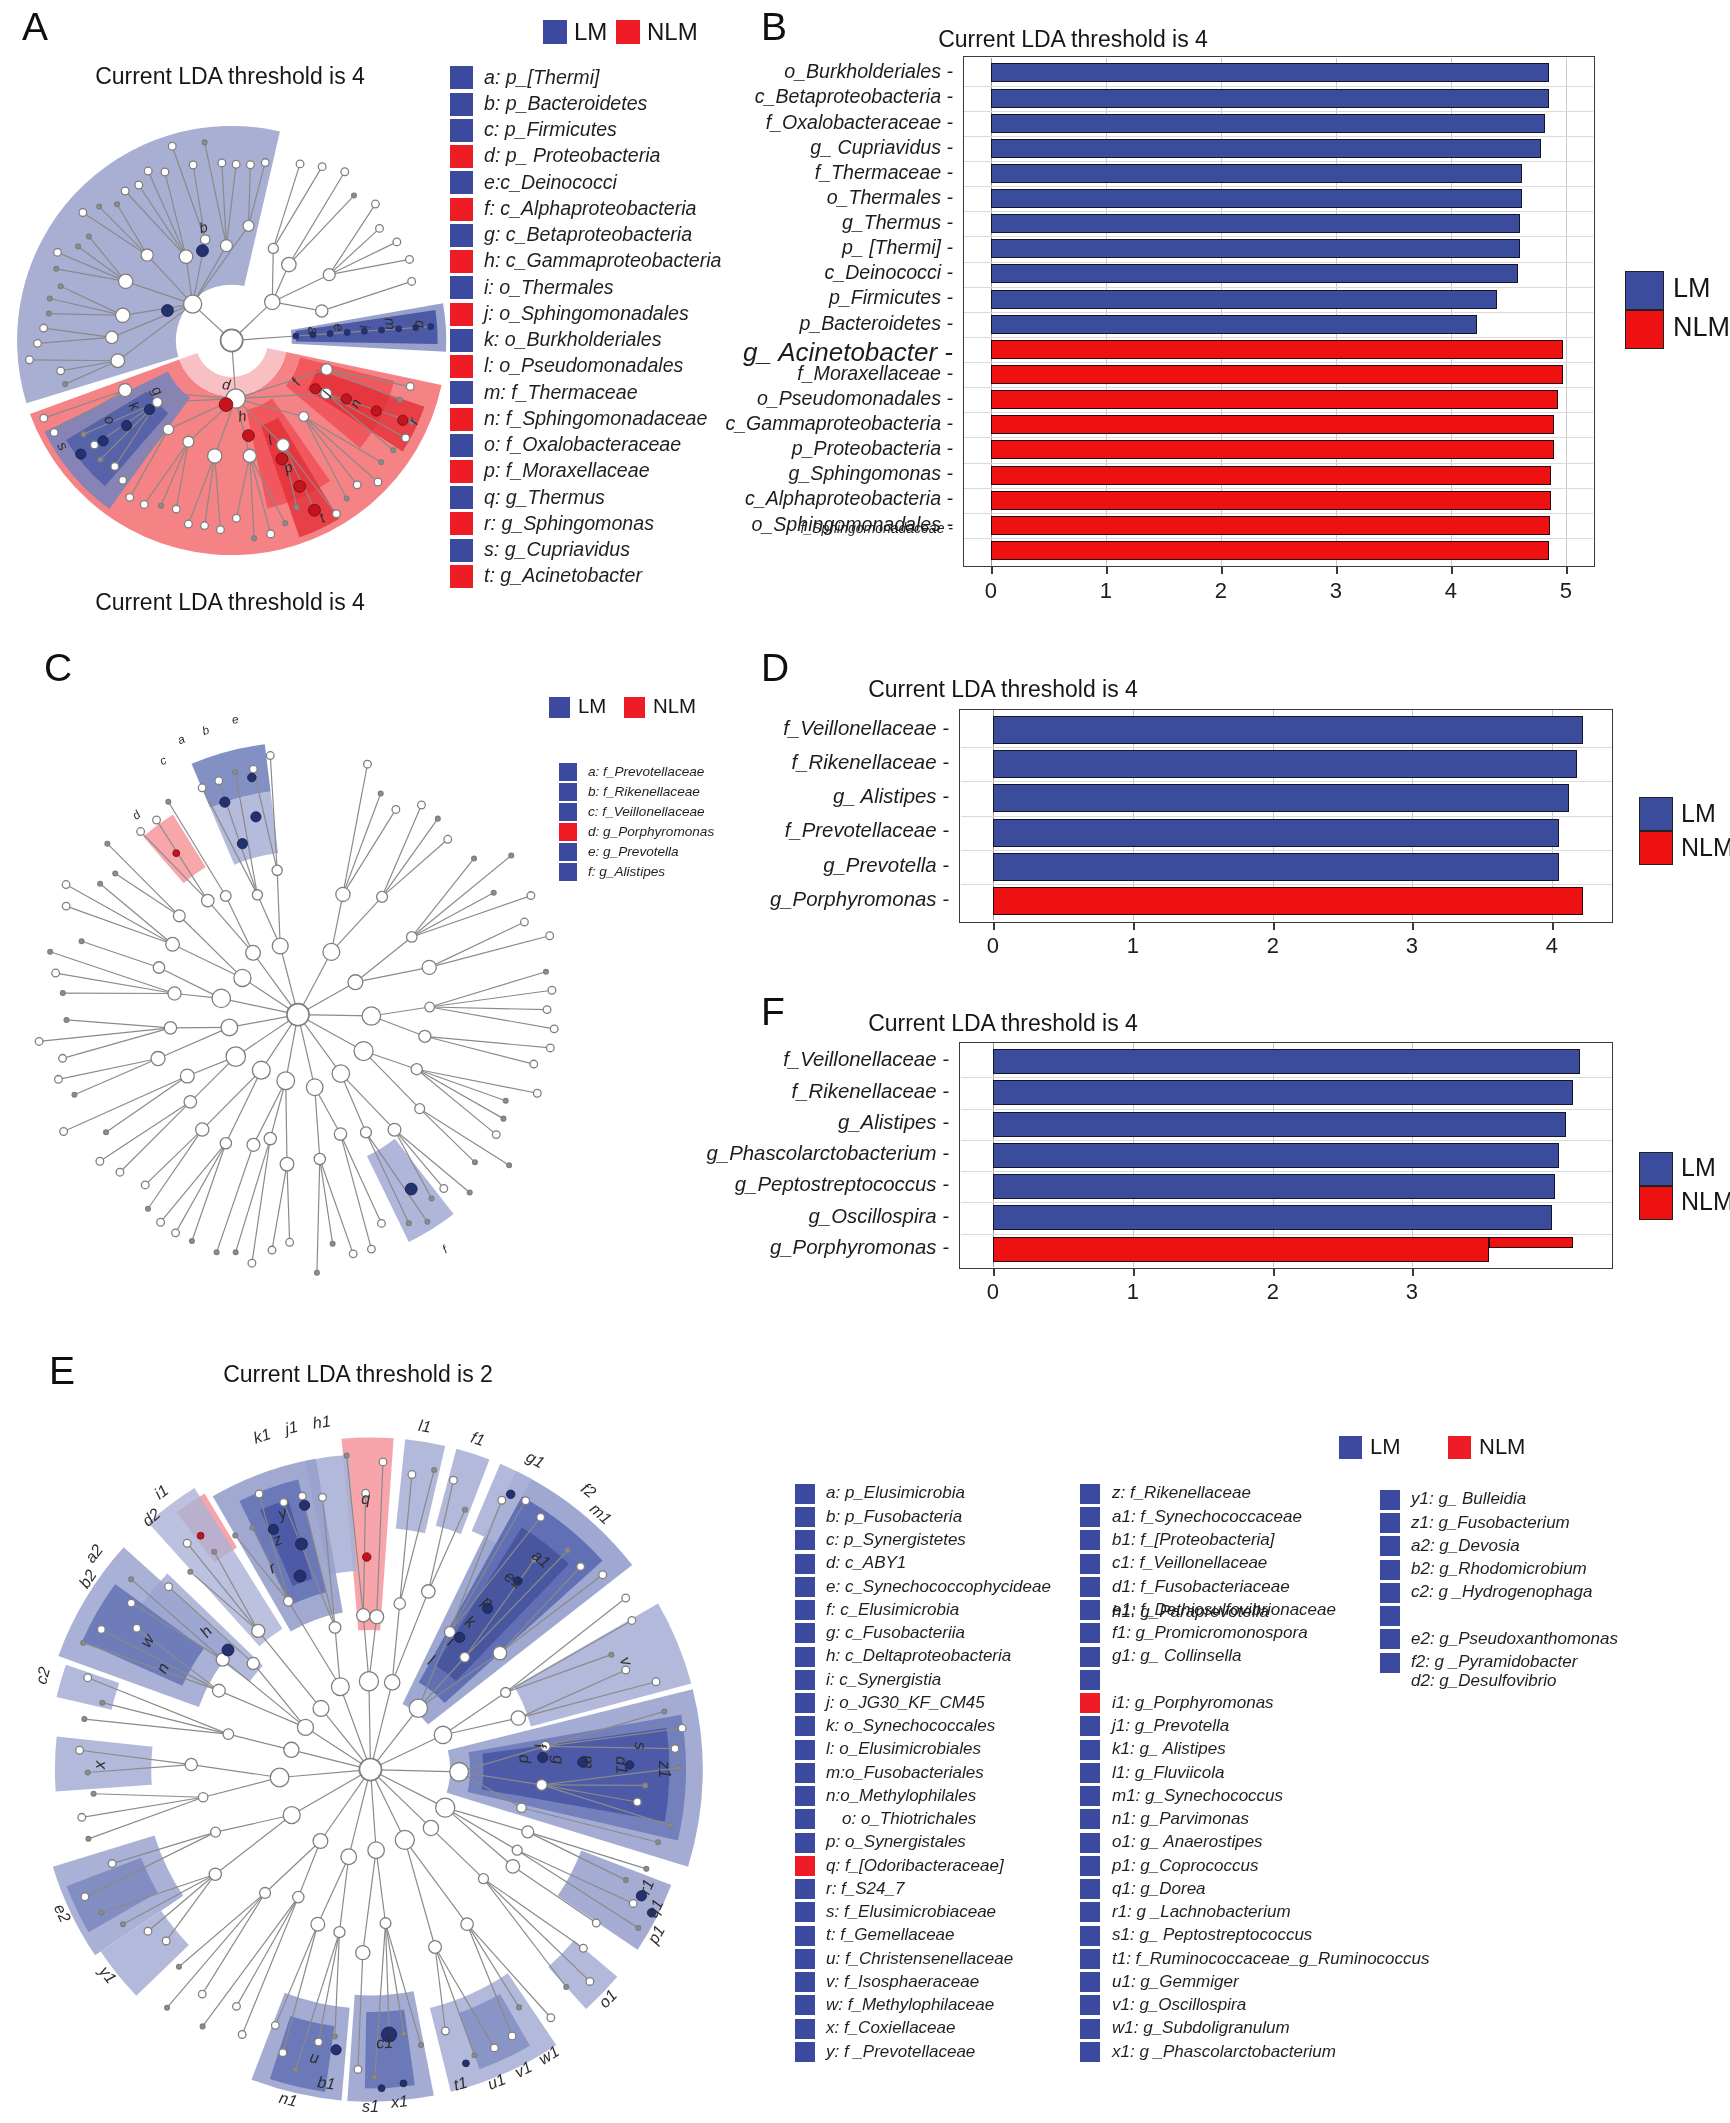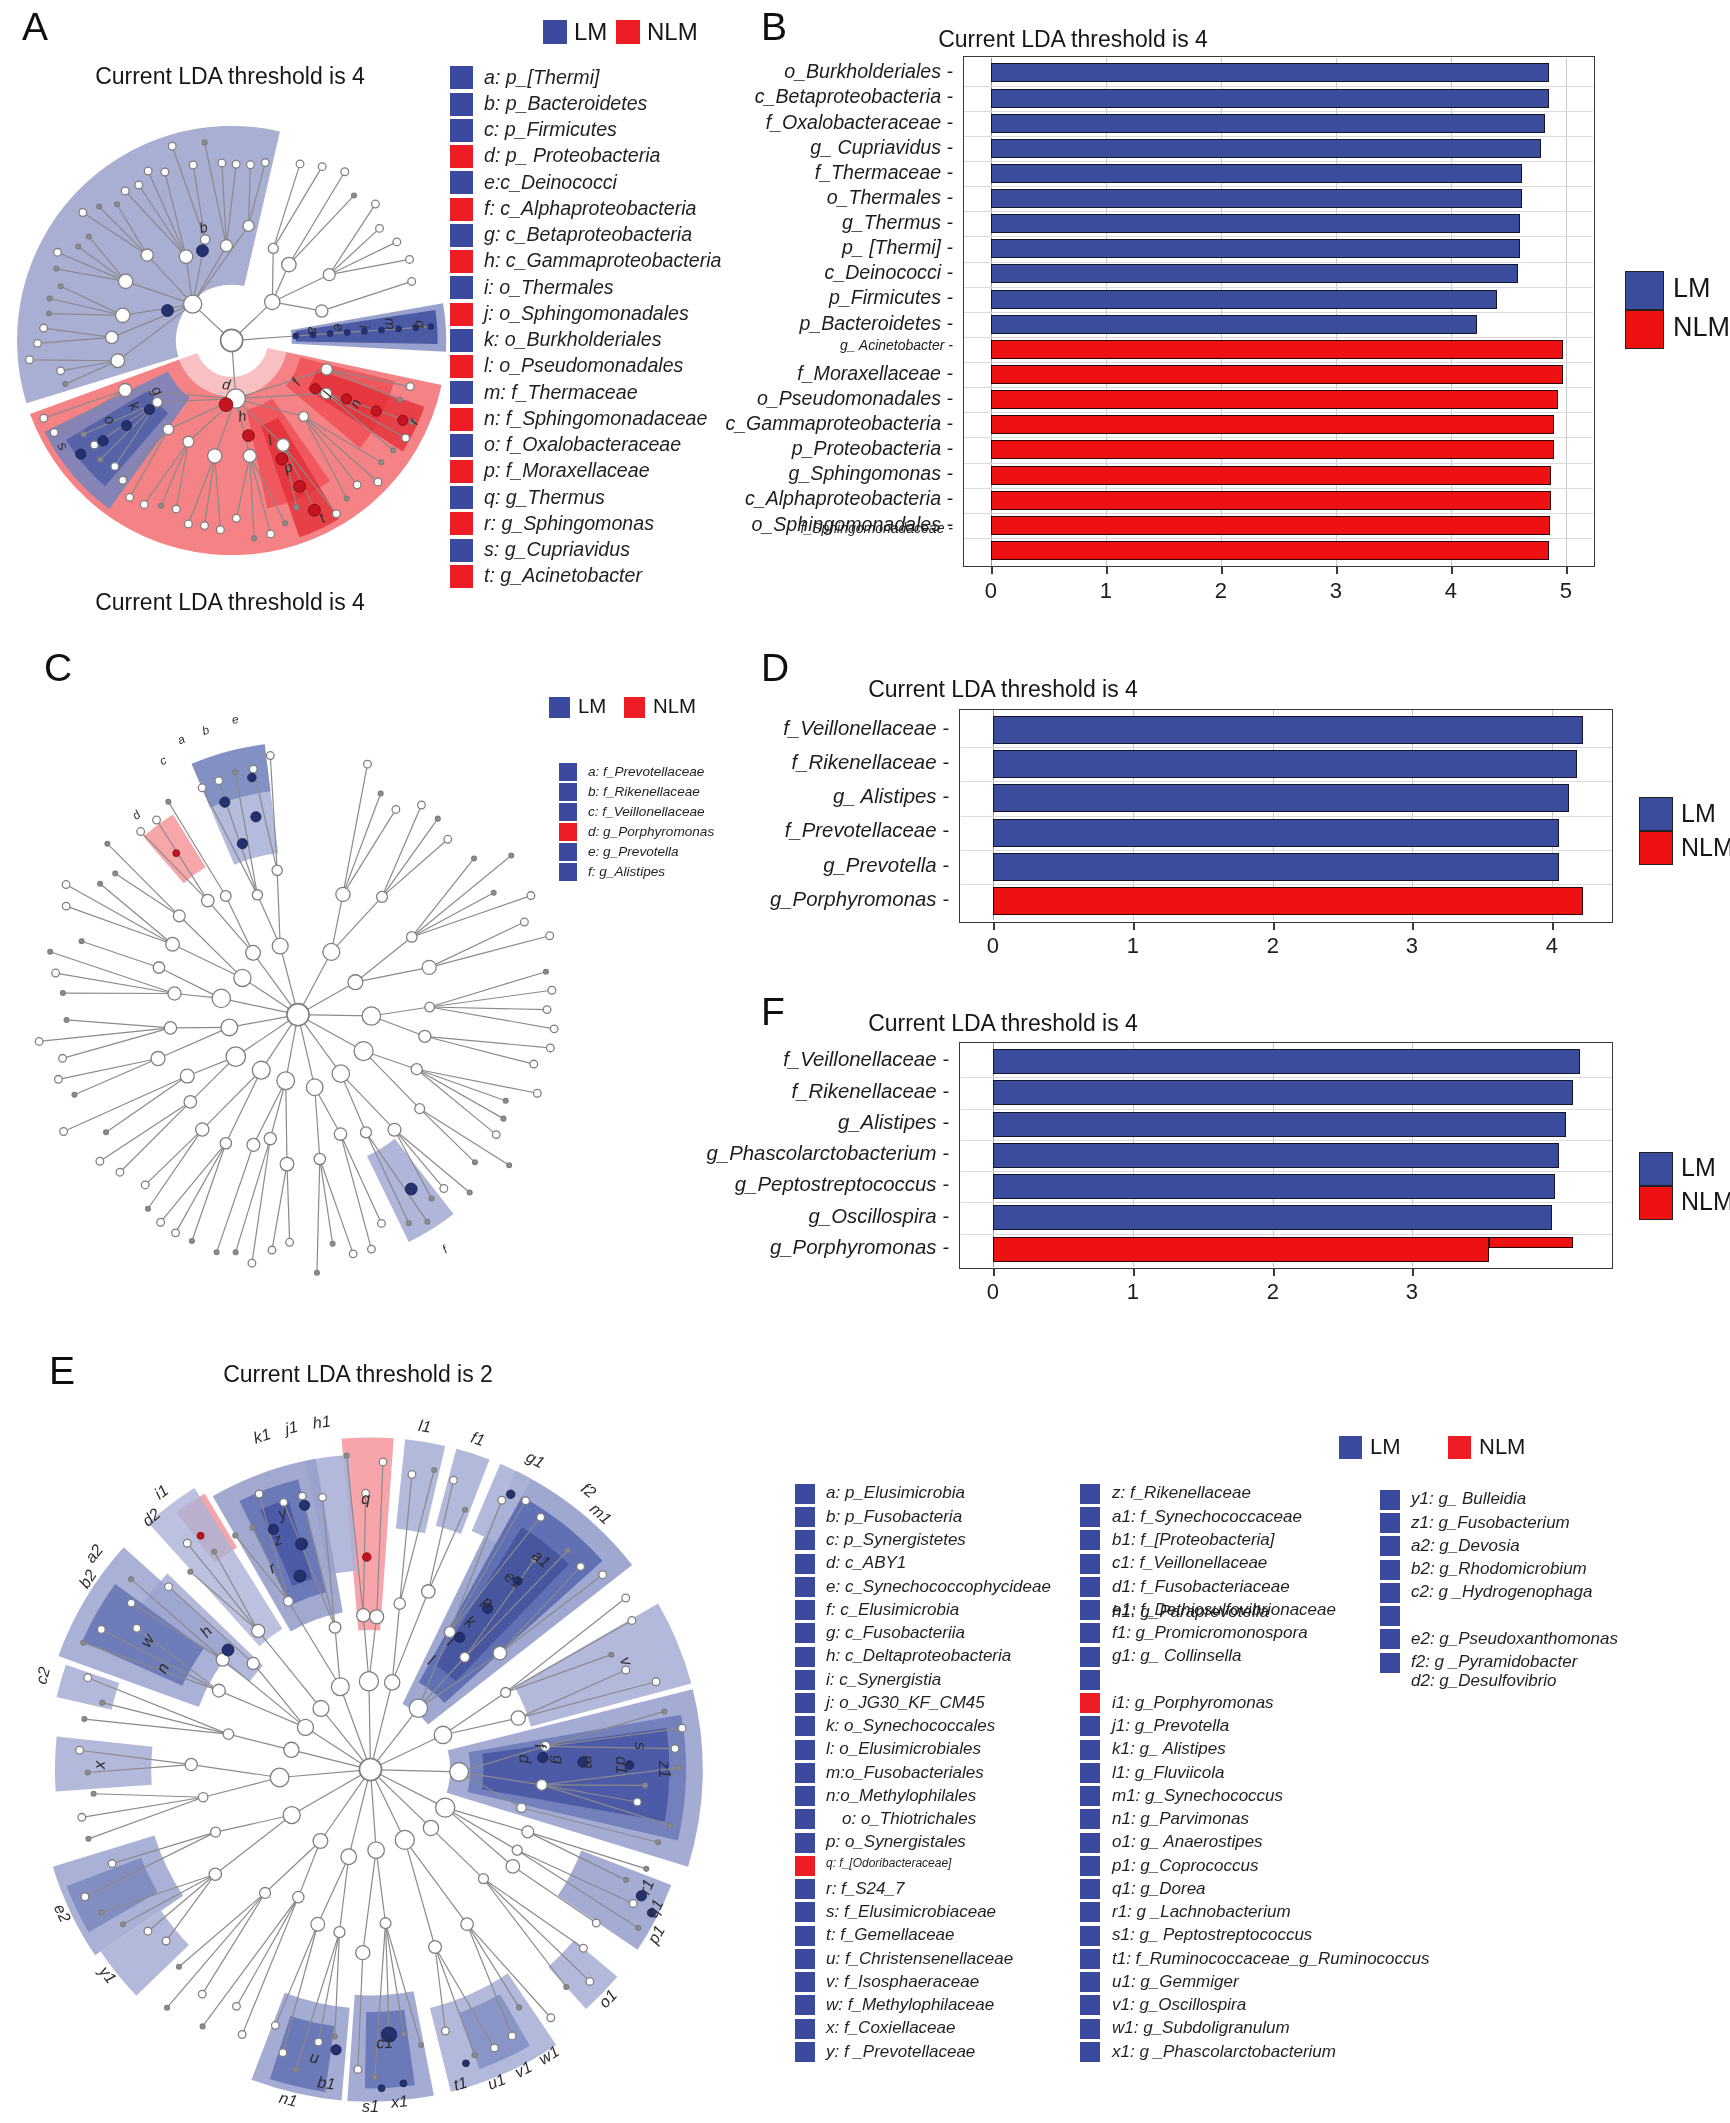--- a/index.html
+++ b/index.html
@@ -1018,21 +1018,21 @@
       <div class="itxt" style="left: 826px; top: 1739px; font-size: 17px;">l: o_Elusimicrobiales</div>
       <div class="lsq" style="left: 795px; top: 1763px; width: 20.4px; height: 20.4px; background: rgb(59, 74, 158);"></div>
       <div class="itxt" style="left: 826px; top: 1763px; font-size: 17px;">m:o_Fusobacteriales</div>
       <div class="lsq" style="left: 795px; top: 1786px; width: 20.4px; height: 20.4px; background: rgb(59, 74, 158);"></div>
       <div class="itxt" style="left: 826px; top: 1786px; font-size: 17px;">n:o_Methylophilales</div>
       <div class="lsq" style="left: 795px; top: 1809px; width: 20.4px; height: 20.4px; background: rgb(59, 74, 158);"></div>
       <div class="itxt" style="left: 826px; top: 1809px; font-size: 17px; margin-left: 16px;">o: o_Thiotrichales</div>
       <div class="lsq" style="left: 795px; top: 1833px; width: 20.4px; height: 20.4px; background: rgb(59, 74, 158);"></div>
       <div class="itxt" style="left: 826px; top: 1832px; font-size: 17px;">p: o_Synergistales</div>
       <div class="lsq" style="left: 795px; top: 1856px; width: 20.4px; height: 20.4px; background: rgb(238, 28, 37);"></div>
-      <div class="itxt" style="left: 826px; top: 1856px; font-size: 12px;">q: f_[Odoribacteraceae]</div>
+      <div class="itxt" style="left: 826px; top: 1856px; font-size: 17px;">q: f_[Odoribacteraceae]</div>
       <div class="lsq" style="left: 795px; top: 1879px; width: 20.4px; height: 20.4px; background: rgb(59, 74, 158);"></div>
       <div class="itxt" style="left: 826px; top: 1879px; font-size: 17px;">r: f_S24_7</div>
       <div class="lsq" style="left: 795px; top: 1902px; width: 20.4px; height: 20.4px; background: rgb(59, 74, 158);"></div>
       <div class="itxt" style="left: 826px; top: 1902px; font-size: 17px;">s: f_Elusimicrobiaceae</div>
       <div class="lsq" style="left: 795px; top: 1926px; width: 20.4px; height: 20.4px; background: rgb(59, 74, 158);"></div>
       <div class="itxt" style="left: 826px; top: 1925px; font-size: 17px;">t: f_Gemellaceae</div>
       <div class="lsq" style="left: 795px; top: 1949px; width: 20.4px; height: 20.4px; background: rgb(59, 74, 158);"></div>
       <div class="itxt" style="left: 826px; top: 1949px; font-size: 17px;">u: f_Christensenellaceae</div>
       <div class="lsq" style="left: 795px; top: 1972px; width: 20.4px; height: 20.4px; background: rgb(59, 74, 158);"></div>
       <div class="itxt" style="left: 826px; top: 1972px; font-size: 17px;">v: f_Isosphaeraceae</div>
@@ -1164,21 +1164,21 @@
       <div class="bar" style="left: 991px; top: 264px; width: 527px; height: 19px; background: rgb(60, 76, 157); border-color: rgb(20, 20, 42);"></div>
       <div class="ylab" style="left: 565px; top: 261px; width: 388px; font-size: 19.6px;">c_Deinococci -</div>
       <div class="gridh" style="left: 964px; top: 287px; width: 629px;"></div>
       <div class="bar" style="left: 991px; top: 290px; width: 506px; height: 19px; background: rgb(60, 76, 157); border-color: rgb(20, 20, 42);"></div>
       <div class="ylab" style="left: 565px; top: 286px; width: 388px; font-size: 19.6px;">p_Firmicutes -</div>
       <div class="gridh" style="left: 964px; top: 312px; width: 629px;"></div>
       <div class="bar" style="left: 991px; top: 315px; width: 486px; height: 19px; background: rgb(60, 76, 157); border-color: rgb(20, 20, 42);"></div>
       <div class="ylab" style="left: 565px; top: 312px; width: 388px; font-size: 19.6px;">p_Bacteroidetes -</div>
       <div class="gridh" style="left: 964px; top: 337px; width: 629px;"></div>
       <div class="bar" style="left: 991px; top: 340px; width: 572px; height: 19px; background: rgb(238, 17, 17); border-color: rgb(42, 6, 8);"></div>
-      <div class="ylab" style="left: 565px; top: 337px; width: 388px; font-size: 14px;">g_ Acinetobacter -</div>
+      <div class="ylab" style="left: 565px; top: 337px; width: 388px; font-size: 26px;">g_ Acinetobacter -</div>
       <div class="gridh" style="left: 964px; top: 362px; width: 629px;"></div>
       <div class="bar" style="left: 991px; top: 365px; width: 572px; height: 19px; background: rgb(238, 17, 17); border-color: rgb(42, 6, 8);"></div>
       <div class="ylab" style="left: 565px; top: 362px; width: 388px; font-size: 19.6px;">f_Moraxellaceae -</div>
       <div class="gridh" style="left: 964px; top: 387px; width: 629px;"></div>
       <div class="bar" style="left: 991px; top: 390px; width: 567px; height: 19px; background: rgb(238, 17, 17); border-color: rgb(42, 6, 8);"></div>
       <div class="ylab" style="left: 565px; top: 387px; width: 388px; font-size: 19.6px;">o_Pseudomonadales -</div>
       <div class="gridh" style="left: 964px; top: 412px; width: 629px;"></div>
       <div class="bar" style="left: 991px; top: 415px; width: 563px; height: 19px; background: rgb(238, 17, 17); border-color: rgb(42, 6, 8);"></div>
       <div class="ylab" style="left: 565px; top: 412px; width: 388px; font-size: 19.6px;">c_Gammaproteobacteria -</div>
       <div class="gridh" style="left: 964px; top: 437px; width: 629px;"></div>

